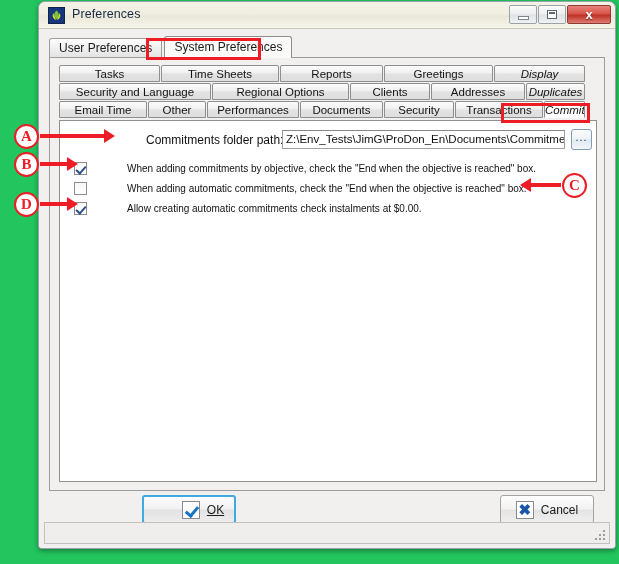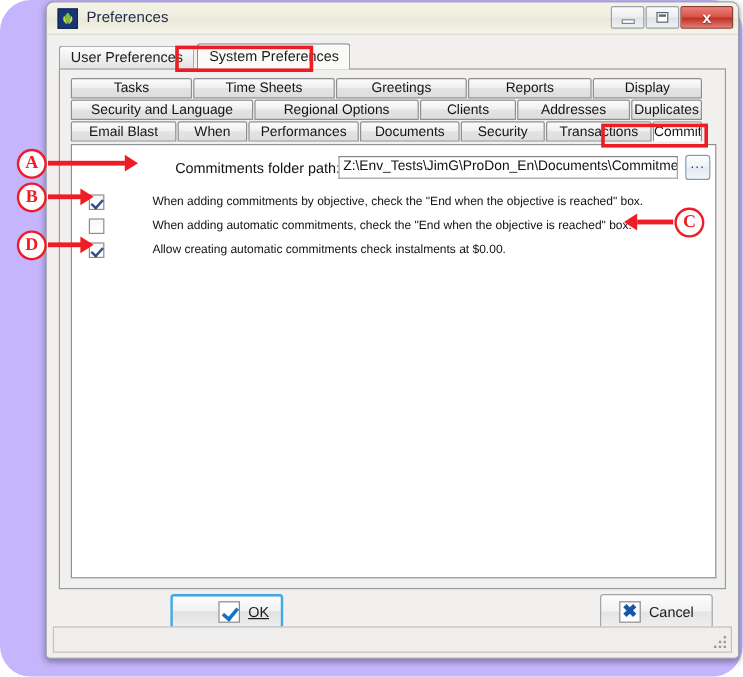--- a/index.html
+++ b/index.html
@@ -9,22 +9,21 @@
     width: 619px;
     height: 564px;
     overflow: hidden;
     font-family: "Liberation Sans", sans-serif;
   }
 
   #root {
     position: relative;
     width: 619px;
     height: 564px;
-    background: #c4b5fd;
-    border-radius: 26px;
+    background: #22c55e;
   }
 
   
   .window {
     position: absolute;
     left: 38px;
     top: 1px;
     width: 578px;
     height: 548px;
     border: 1px solid #9aa3ad;
@@ -195,21 +194,21 @@
     font-size: 11.5px;
     color: #141414;
     background: linear-gradient(to bottom, #fcfcfc 0%, #f0f0f0 45%, #e3e3e3 52%, #dedede 100%);
     border: 1px solid #8f8f8f;
     border-radius: 2px 2px 0 0;
     margin-right: 1px;
     box-sizing: border-box;
     white-space: nowrap;
     overflow: hidden;
   }
-  .tab2:last-child { margin-right: 12px; }
+  .tab2:last-child { margin-right: 12px; font-style: italic; }
   .tab2.selected {
     background: #ffffff;
     border-color: #8f8f8f;
     border-bottom-color: #ffffff;
     position: relative;
     z-index: 2;
   }
 
   
   .panel2 {
@@ -443,36 +442,36 @@
           <div class="tab1 selected">System Preferences</div>
         </div>
 
         <div class="panel1">
 
           <div class="tabrows">
 
             <div class="tabrow">
               <div class="tab2" style="flex:0 0 101px;">Tasks</div>
               <div class="tab2" style="flex:0 0 118px;">Time Sheets</div>
+              <div class="tab2" style="flex:0 0 103px;">Reports</div>
               <div class="tab2" style="flex:0 0 109px;">Greetings</div>
-              <div class="tab2" style="flex:0 0 103px;">Reports</div>
               <div class="tab2" style="flex:1 1 auto;">Display</div>
             </div>
 
             <div class="tabrow">
               <div class="tab2" style="flex:0 0 152px;">Security and Language</div>
               <div class="tab2" style="flex:0 0 137px;">Regional Options</div>
               <div class="tab2" style="flex:0 0 80px;">Clients</div>
               <div class="tab2" style="flex:0 0 94px;">Addresses</div>
               <div class="tab2" style="flex:1 1 auto;">Duplicates</div>
             </div>
 
             <div class="tabrow">
-              <div class="tab2" style="flex:0 0 88px;">Email Blast</div>
-              <div class="tab2" style="flex:0 0 58px;">When</div>
+              <div class="tab2" style="flex:0 0 88px;">Email Time</div>
+              <div class="tab2" style="flex:0 0 58px;">Other</div>
               <div class="tab2" style="flex:0 0 92px;">Performances</div>
               <div class="tab2" style="flex:0 0 83px;">Documents</div>
               <div class="tab2" style="flex:0 0 70px;">Security</div>
               <div class="tab2" style="flex:0 0 88px;">Transactions</div>
               <div class="tab2 selected" style="flex:1 1 auto;">Commitments</div>
             </div>
           </div>
 
           <div class="panel2">
 

